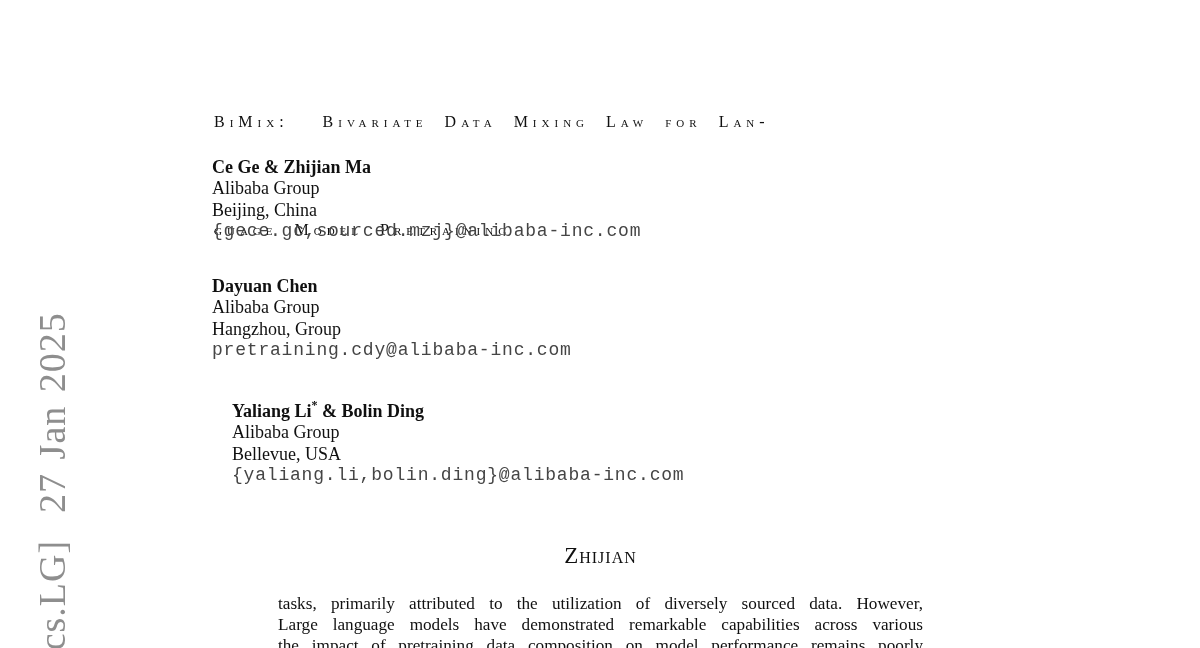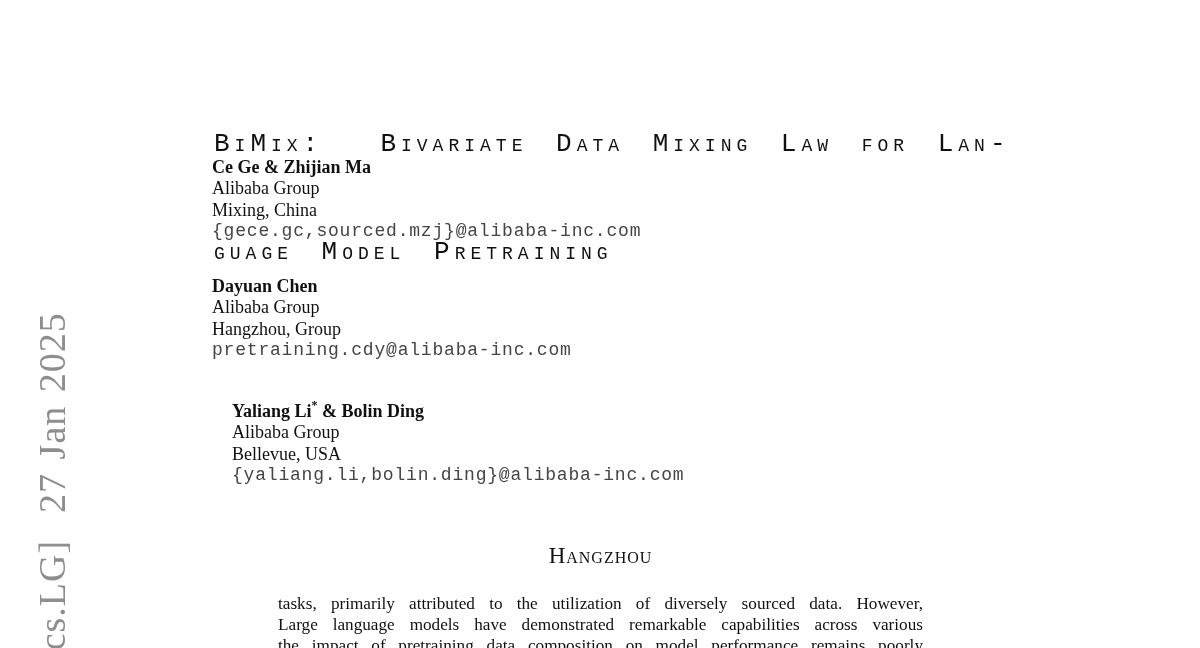--- a/index.html
+++ b/index.html
@@ -20,28 +20,27 @@
     transform-origin: 0 0;
     font-size: 38px;
     letter-spacing: 1px;
     word-spacing: 3px;
     color: #8e8e8e;
     white-space: pre;
   }
   .paper-title {
     position: absolute;
     left: 214px;
-    top: 54px;
-    font-size: 26px;
+    top: 32px;
+    font-size: 16px;
     line-height: 36px;
     font-variant: small-caps;
     letter-spacing: 5px;
     word-spacing: 8px;
     white-space: pre;
-    font-family: Liberation Mono, monospace;
   }
   .author-block {
     position: absolute;
     left: 212px;
     font-size: 18px;
     line-height: 21.4px;
   }
   .author-block .name { font-weight: bold; }
   .author-block .name sup {
     font-size: 12px;
@@ -89,39 +88,39 @@
   <div class="watermark">[cs.LG]  27 Jan 2025</div>
 
   <div class="paper-title">
     <div>BiMix:  Bivariate Data Mixing Law for Lan-</div>
     <div>guage Model Pretraining</div>
   </div>
 
   <div class="author-block block-1">
     <div class="name">Ce Ge &amp; Zhijian Ma</div>
     <div>Alibaba Group</div>
-    <div>Mixing, China</div>
+    <div>Beijing, China</div>
     <div class="email">{gece.gc,sourced.mzj}@alibaba-inc.com</div>
   </div>
 
   <div class="author-block block-2">
     <div class="name">Dayuan Chen</div>
     <div>Alibaba Group</div>
     <div>Hangzhou, Group</div>
     <div class="email">pretraining.cdy@alibaba-inc.com</div>
   </div>
 
   <div class="author-block block-3">
     <div class="name"><span>Yaliang Li</span><sup>*</sup><span> &amp; Bolin Ding</span></div>
     <div>Alibaba Group</div>
     <div>Bellevue, USA</div>
     <div class="email">{yaliang.li,bolin.ding}@alibaba-inc.com</div>
   </div>
 
-  <div class="abstract-heading">Hangzhou</div>
+  <div class="abstract-heading">Zhijian</div>
 
   <div class="abstract-body">
     <div class="abstract-line">tasks, primarily attributed to the utilization of diversely sourced data. However,</div>
     <div class="abstract-line">Large language models have demonstrated remarkable capabilities across various</div>
     <div class="abstract-line">the impact of pretraining data composition on model performance remains poorly</div>
   </div>
 
 </div>
 
 </body></html>

